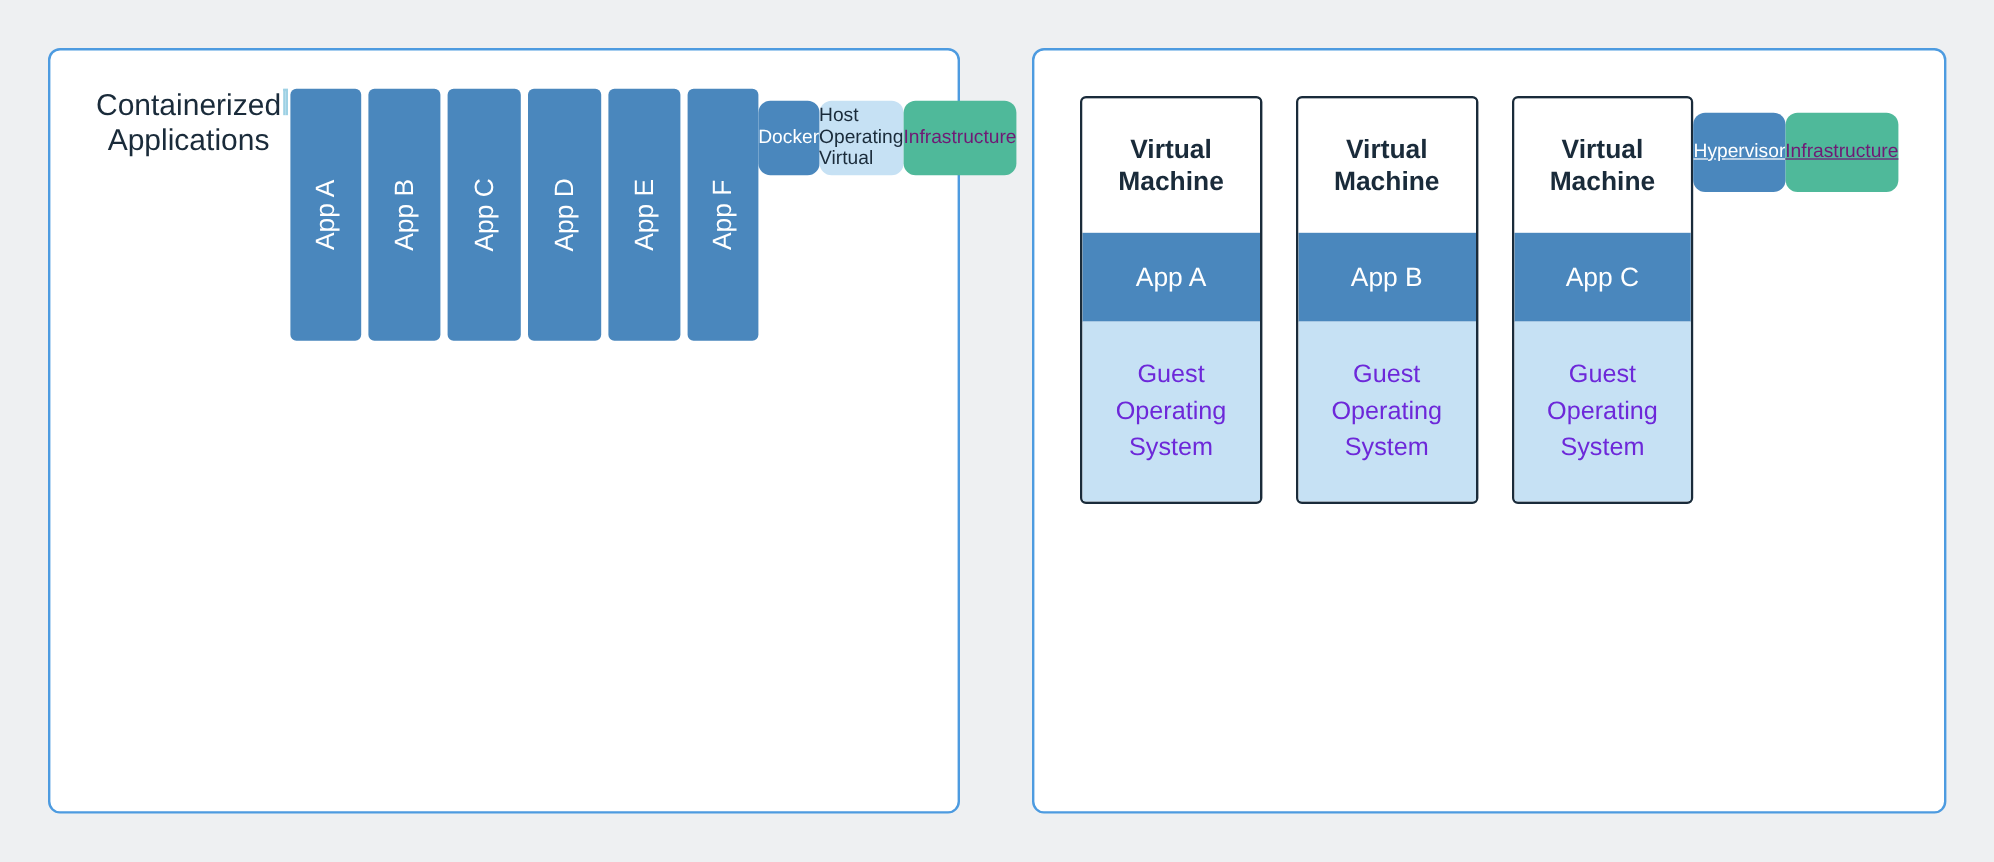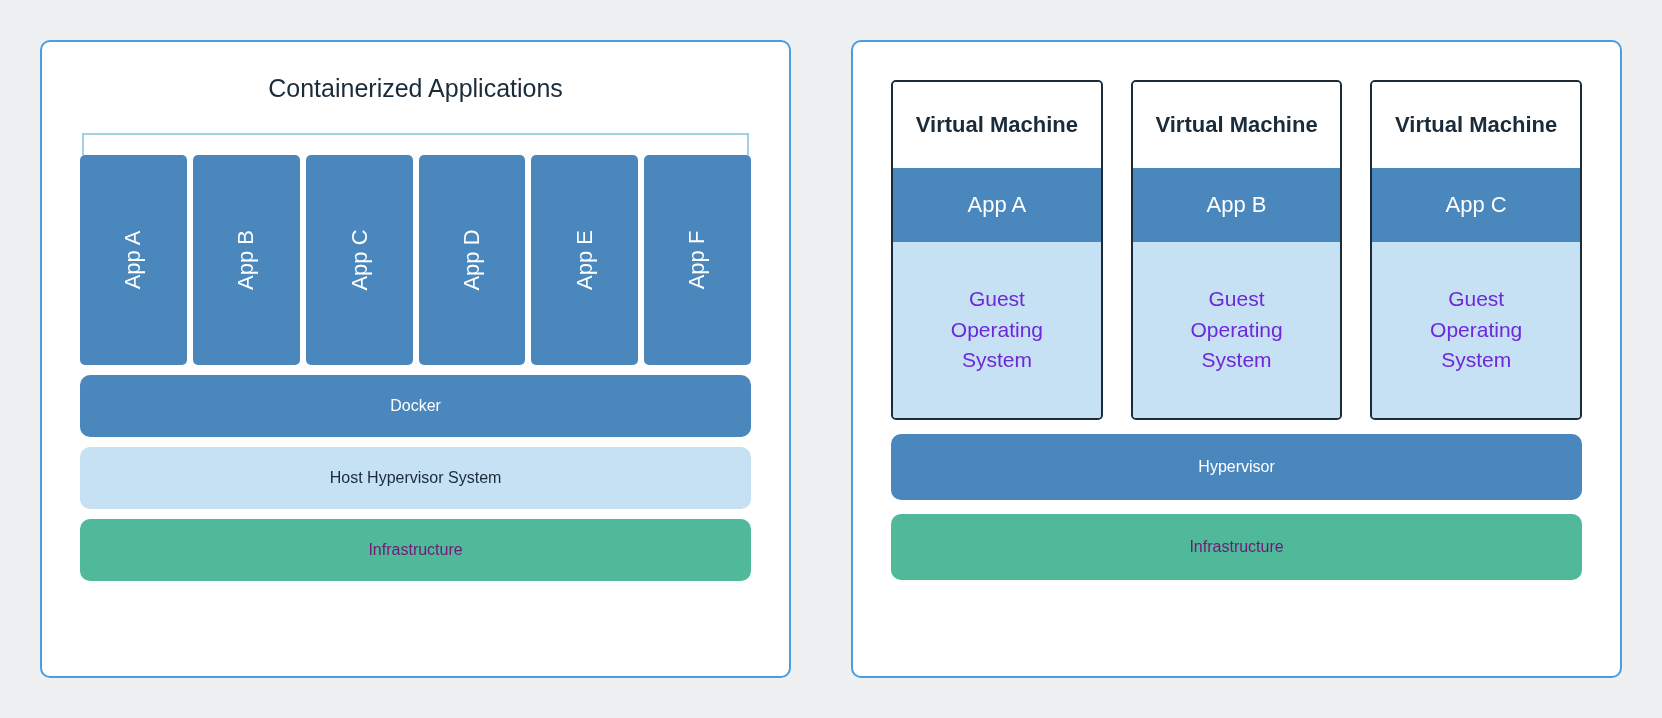--- a/index.html
+++ b/index.html
@@ -11,21 +11,21 @@
     padding: 40px;
     display: flex;
     gap: 60px;
   }
   .panel {
     background: #ffffff;
     border: 2px solid #4d9be0;
     border-radius: 10px;
     padding: 32px 38px 38px 38px;
     display: flex;
-    flex-direction: column;
+    flex-direction: row;
   }
   .panel-left { width: 760px; }
   .panel-right { width: 780px; padding-top: 38px; }
   .title {
     text-align: center;
     font-size: 25px;
     color: #1a2b3a;
     margin-bottom: 30px;
   }
   .bracket {
@@ -99,21 +99,21 @@
     background: #c6e1f4;
     color: #6d28d9;
     display: flex;
     align-items: center;
     justify-content: center;
     text-align: center;
     font-size: 21px;
     line-height: 1.45;
     padding: 10px;
   }
-  .panel-right .layer { margin-top: 14px; height: 66px; }
+  .panel-right .layer { margin-top: 14px; height: 66px; text-decoration: underline; }
 </style>
 </head>
 <body>
 
 <div class="panel panel-left">
   <div class="title">Containerized Applications</div>
   <div class="bracket"></div>
   <div class="apps-row">
     <div class="app-box">
         <span>App A</span>
@@ -128,21 +128,21 @@
         <span>App D</span>
       </div>
     <div class="app-box">
         <span>App E</span>
       </div>
     <div class="app-box">
         <span>App F</span>
       </div>
   </div>
   <div class="layer layer-blue">Docker</div>
-  <div class="layer layer-lightblue">Host Hypervisor System</div>
+  <div class="layer layer-lightblue">Host Operating Virtual</div>
   <div class="layer layer-green">Infrastructure</div>
 </div>
 
 <div class="panel panel-right">
   <div class="vms-row">
     <div class="vm-box">
       <div class="vm-title">Virtual Machine</div>
       <div class="vm-app">App A</div>
       <div class="vm-guest">Guest<br>Operating<br>System</div>
     </div>

